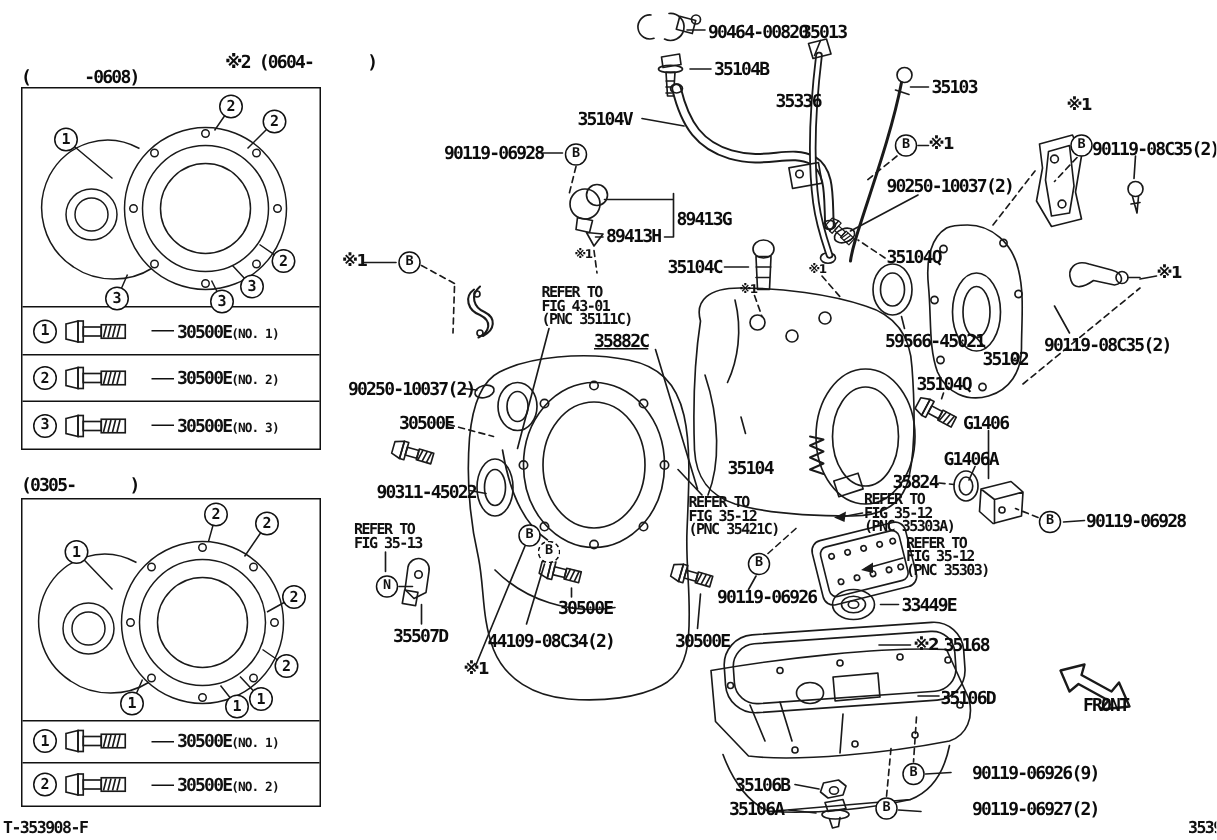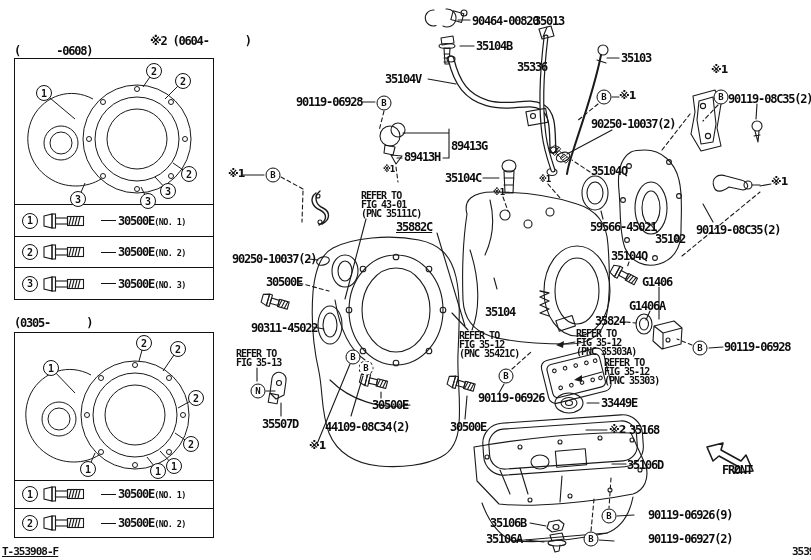--- a/index.html
+++ b/index.html
@@ -397,21 +397,21 @@
             </g>
           </svg>
           <span class="dash"></span>
           <span class="rowlabel"><span>30500E</span><span class="note">(NO. 2)</span></span>
         </div>
       </div>
   </div>
 
   <div class="lbl" style="left:722px;top:464px;">FRONT</div>
 
-  <div class="footer" style="left:2px;top:545px;text-decoration:underline;">T-353908-F</div>
+  <div class="footer" style="left:2px;top:545px;">T-353908-F</div>
   <div class="footer" style="left:760px;top:545px;margin-left:32px;">353908-F</div>
 <div class="lbl" style="left: 472px; top: 15px;">90464-00820</div>
     <div class="lbl" style="left: 534px; top: 15px;">35013</div>
     <div class="lbl" style="left: 476px; top: 40px;">35104B</div>
     <div class="lbl" style="left: 517px; top: 61px;">35336</div>
     <div class="lbl" style="left: 385px; top: 73px;">35104V</div>
     <div class="lbl" style="left: 621px; top: 52px;">35103</div>
     <div class="lbl" style="left: 296px; top: 96px;">90119-06928</div>
     <div class="lbl" style="left: 728px; top: 93px;">90119-08C35(2)</div>
     <div class="lbl" style="left: 591px; top: 118px;">90250-10037(2)</div>

